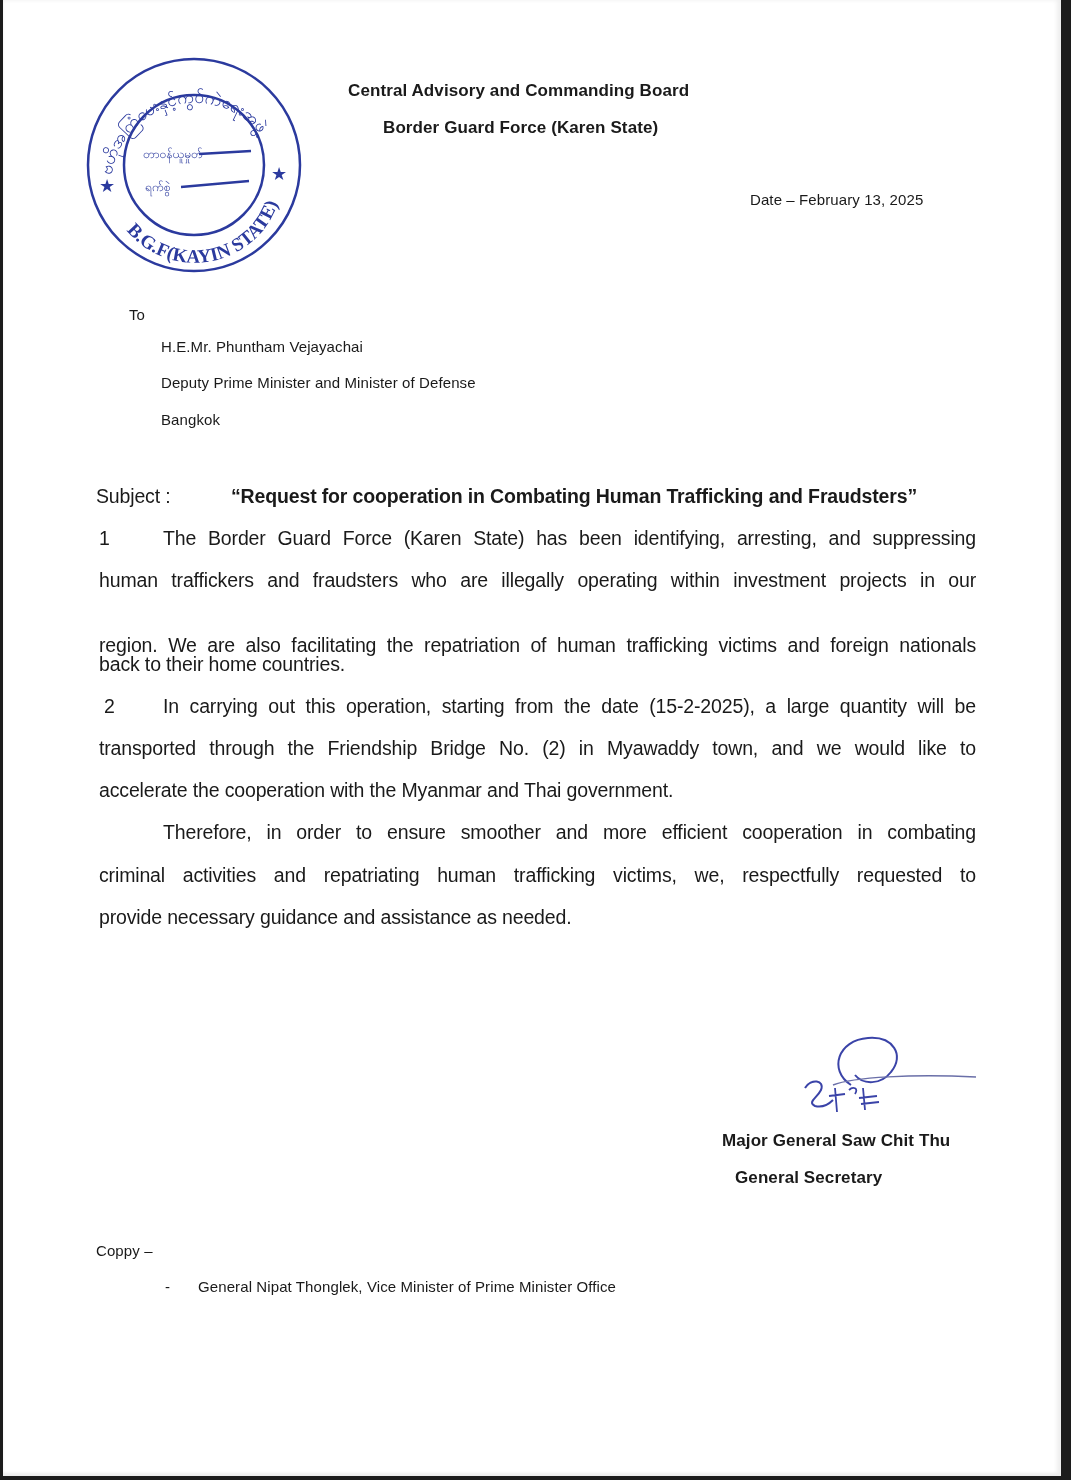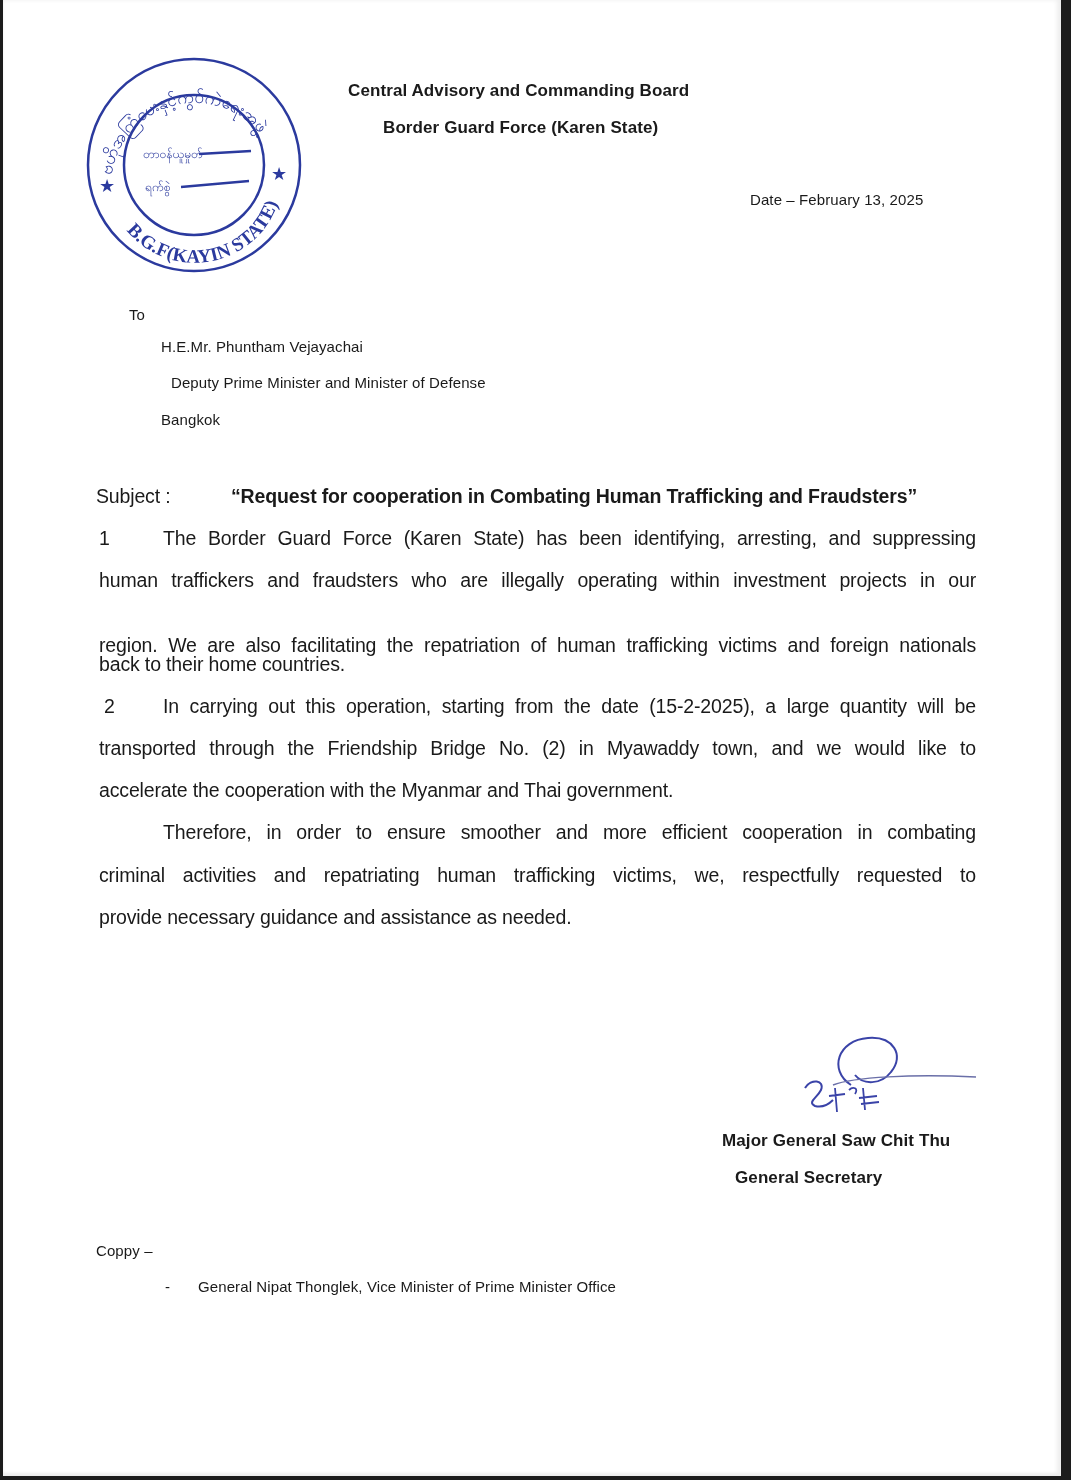--- a/index.html
+++ b/index.html
@@ -63,21 +63,21 @@
     <line x1="100" y1="135" x2="168" y2="129" stroke="#2b3a9e" stroke-width="2.5"></line>
   </svg>
 
   <div class="abs hdr" style="left:345px; top:81px;">Central Advisory and Commanding Board</div>
   <div class="abs hdr" style="left:380px; top:118px;">Border Guard Force (Karen State)</div>
 
   <div class="abs txt" style="left:747px; top:191px;">Date – February 13, 2025</div>
 
   <div class="abs txt" style="left:93px; top:306px;margin-left:33px;">To</div>
   <div class="abs txt" style="left:158px; top:338px;">H.E.Mr. Phuntham Vejayachai</div>
-  <div class="abs txt" style="left:168px; top:374px;">Deputy Prime Minister and Minister of Defense</div>
+  <div class="abs txt" style="left:158px; top:374px;">Deputy Prime Minister and Minister of Defense</div>
   <div class="abs txt" style="left:158px; top:411px;">Bangkok</div>
 
   <div class="abs body-line" style="left:93px; top:485px;">Subject :</div>
   <div class="abs body-line" style="left:228px; top:485px; font-weight:bold;">“Request for cooperation in Combating Human Trafficking and Fraudsters”</div>
 
   <div class="abs body-line" style="left:96px; top:527px;">1</div>
   <div class="just body-line" style="left:160px; width:813px; top:527px;">The Border Guard Force (Karen State) has been identifying, arresting, and suppressing</div>
   <div class="just body-line" style="top:569px;">human traffickers and fraudsters who are illegally operating within investment projects in our</div>
   <div class="just body-line" style="top:611px;margin-top:23px;">region. We are also facilitating the repatriation of human trafficking victims and foreign nationals</div>
   <div class="just just-left body-line" style="top:653px;">back to their home countries.</div>

